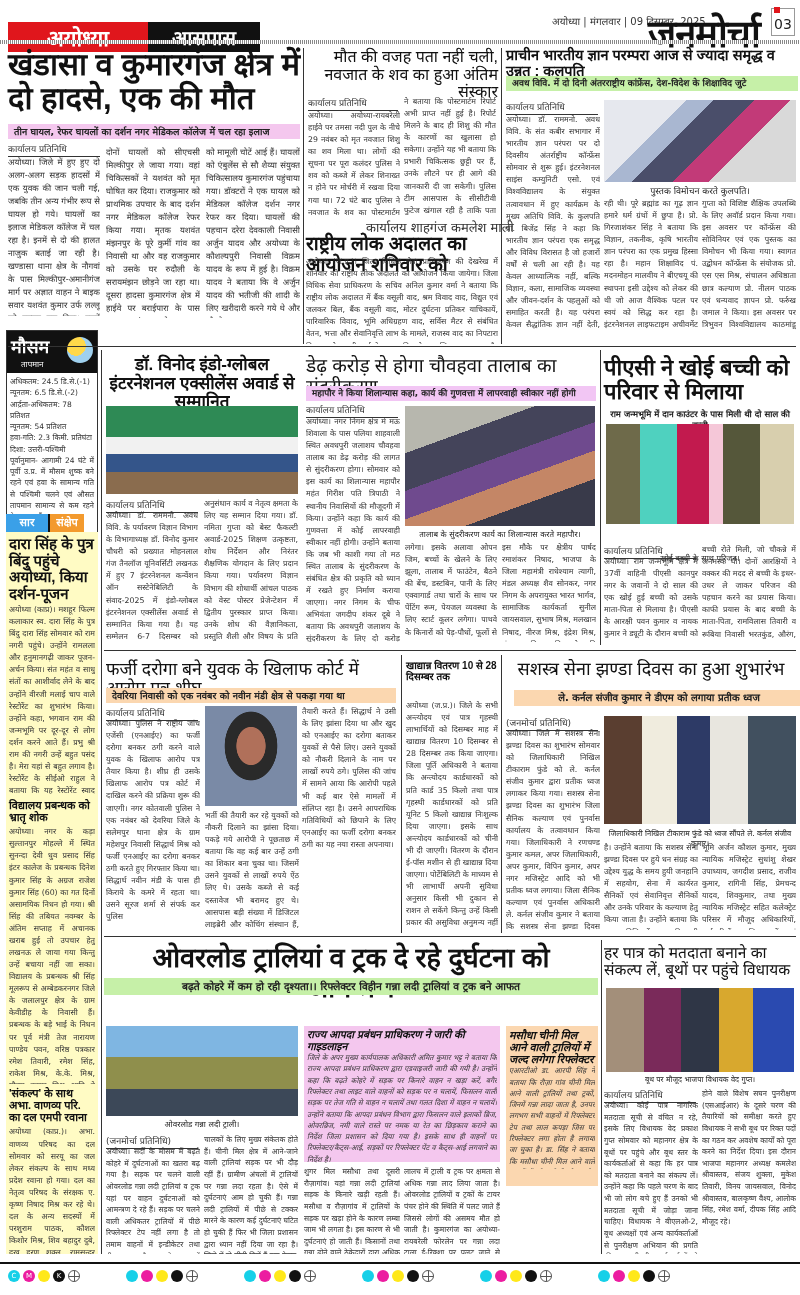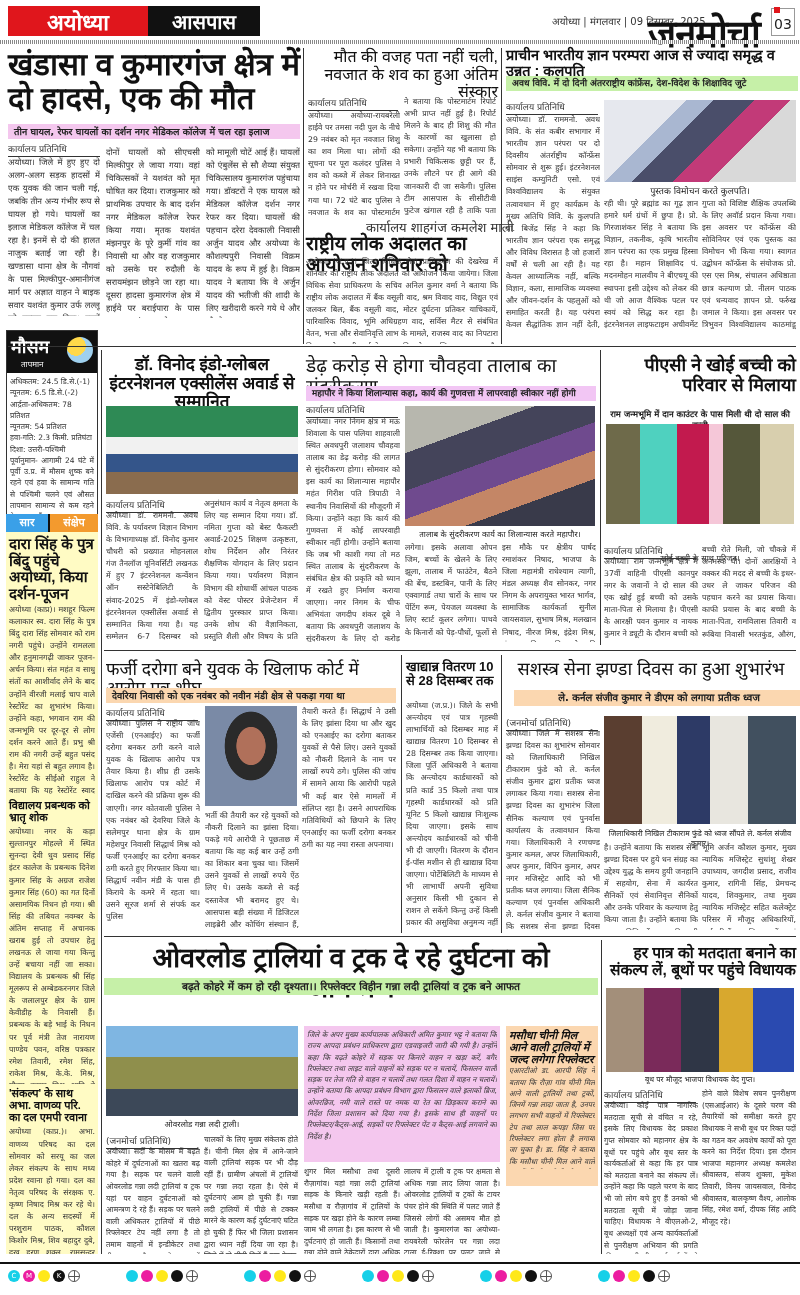--- a/index.html
+++ b/index.html
@@ -1,18 +1,18 @@
 <!DOCTYPE html>
 <html><head>
 <meta charset="utf-8">
 <style>
 *{box-sizing:border-box;margin:0;padding:0}
 body{width:800px;height:1295px;background:#fff;font-family:"DejaVu Sans",sans-serif;color:#222;position:relative;overflow:hidden}
 .abs{position:absolute}
-.tabs{left:8px;top:6px;height:42px;display:flex}
+.tabs{left:8px;top:22px;height:42px;display:flex}
 .tab-red{background:#e0161c;color:#fff;font-weight:bold;font-size:22px;width:140px;height:30px;display:flex;align-items:center;justify-content:center}
 .tab-black{background:#111;color:#fff;font-weight:bold;font-size:20px;width:112px;height:30px;display:flex;align-items:center;justify-content:center}
 .dateline{left:552px;top:14px;font-size:10px;color:#333}
 .masthead{left:648px;top:6px;font-size:38px;font-weight:bold;color:#111;letter-spacing:-1px;font-family:"DejaVu Serif",serif}
 .pageno{left:771px;top:8px;width:24px;height:28px;border:1px solid #999;font-size:14px;display:flex;align-items:flex-end;justify-content:center;padding-bottom:3px}
 .pageno:before{content:"";position:absolute;left:2px;top:-2px;width:6px;height:6px;background:#e0161c}
 .rule{left:0;top:40px;width:800px;height:4px;background:repeating-linear-gradient(90deg,#888 0 1px,#fff 1px 2px)}
 .vline{width:1px;background:#333}
 .hline{height:1px;background:#333}
 .h-big{font-weight:bold;color:#111;line-height:1.1;font-family:"Liberation Sans",sans-serif}
@@ -62,21 +62,21 @@
     <div>अधिकतम: 24.5 डि.से.(-1)</div>
     <div>न्यूनतम: 6.5 डि.से.(-2)</div>
     <div>आर्द्रता-अधिकतम: 78 प्रतिशत</div>
     <div>न्यूनतम: 54 प्रतिशत</div>
     <div>हवा-गति: 2.3 किमी. प्रतिघंटा</div>
     <div>दिशा: उत्तरी-पश्चिमी</div>
     <div style="text-align:justify;">पूर्वानुमान- आगामी 24 घंटे में पूर्वी उ.प्र. में मौसम शुष्क बने रहने एवं हवा के सामान्य गति से पश्चिमी चलने एवं औसत तापमान सामान्य से कम रहने के आसार हैं।</div>
   </div>
 </div>
 
-<div class="abs" style="left:6px;top:514px;width:92px;height:18px;display:flex;">
+<div class="abs" style="left:6px;top:514px;width:78px;height:18px;display:flex;">
   <div style="background:#3aa0e8;color:#fff;font-weight:bold;font-size:11px;width:42px;text-align:center;">सार</div>
   <div style="width:2px;background:#111;"></div>
   <div style="background:#f39a2e;color:#fff;font-weight:bold;font-size:11px;flex:1;text-align:center;">संक्षेप</div>
 </div>
 <div class="abs yellow" style="left:6px;top:532px;width:92px;height:722px;padding:2px 3px;overflow:hidden;">
   <div class="h-big" style="font-size:15px;margin:2px 0;">दारा सिंह के पुत्र बिंदु पहुंचे अयोध्या, किया दर्शन-पूजन</div>
   <div class="body" style="font-size:7.8px;height:192px;">अयोध्या (काप्र)। मशहूर फिल्म कलाकार स्व. दारा सिंह के पुत्र बिंदु दारा सिंह सोमवार को राम नगरी पहुंचे। उन्होंने रामलला और हनुमानगढ़ी जाकर पूजन-अर्चन किया। संत महंत व साधु संतों का आशीर्वाद लेने के बाद उन्होंने वीरजी मलाई चाप वाले रेस्टोरेंट का शुभारंभ किया। उन्होंने कहा, भगवान राम की जन्मभूमि पर दूर-दूर से लोग दर्शन करने आते हैं। प्रभु श्री राम की नगरी उन्हें बहुत पसंद है। मेरा यहां से बहुत लगाव है। रेस्टोरेंट के सीईओ राहुल ने बताया कि यह रेस्टोरेंट स्वाद और शुद्धता के लिए जाना जाता है। उनकी पसंद को देखते हुए इस शुद्ध शाकाहारी वीर जी मलाई चाप वाले रेस्टोरेंट का शुभारंभ अयोध्या में किया गया।</div>
   <div class="h-big" style="font-size:11px;margin:3px 0;">विद्यालय प्रबन्धक को भ्रातृ शोक</div>
   <div class="body" style="font-size:7.8px;height:258px;">अयोध्या। नगर के कड़ा सुल्तानपुर मोहल्ले में स्थित सुनन्दा देवी धुव प्रसाद सिंह इंटर कालेज के प्रबन्धक दिनेश कुमार सिंह के अग्रज राजेश कुमार सिंह (60) का गत दिनों असामयिक निधन हो गया। श्री सिंह की तबियत नवम्बर के अंतिम सप्ताह में अचानक खराब हुई तो उपचार हेतु लखनऊ ले जाया गया किन्तु उन्हें बचाया नहीं जा सका। विद्यालय के प्रबन्धक श्री सिंह मूलरूप से अम्बेडकरनगर जिले के जलालपुर क्षेत्र के ग्राम केवीडीह के निवासी हैं। प्रबन्धक के बड़े भाई के निधन पर पूर्व मंत्री तेज नारायण पाण्डेय पवन, वरिष्ठ पत्रकार रमेश तिवारी, रमेश सिंह, राकेश मिश्र, के.के. मिश्र, गौतम कुमार मिश्र आदि ने गहरा शोक जाहिर करते हुए दिवंगत आत्मा के शांति हेतु ईश्वर से प्रार्थना की है।</div>
   <div class="h-big" style="font-size:11px;margin:3px 0;">'संकल्प' के साथ अभा. वाणव्य परि. का दल एमपी रवाना</div>
@@ -109,66 +109,67 @@
 
 <div class="abs h-big" style="left:306px;top:356px;width:290px;font-size:19px;font-weight:normal;">डेढ़ करोड़ से होगा चौवहवा तालाब का सुंदरीकरण</div>
 <div class="abs sub lav" style="left:306px;top:386px;width:290px;font-size:8.8px;">महापौर ने किया शिलान्यास कहा, कार्य की गुणवत्ता में लापरवाही स्वीकार नहीं होगी</div>
 <div class="abs byline" style="left:306px;top:403px;width:92px;">कार्यालय प्रतिनिधि</div>
 <div class="abs body" style="left:306px;top:416px;width:94px;height:226px;font-size:7.8px;">अयोध्या। नगर निगम क्षेत्र में मऊ शिवाला के पास पलिया शाहवाली स्थित अवधपुरी जलाशय चौवहवा तालाब का डेढ़ करोड़ की लागत से सुंदरीकरण होगा। सोमवार को इस कार्य का शिलान्यास महापौर महंत गिरीश पति त्रिपाठी ने स्थानीय निवासियों की मौजूदगी में किया। उन्होंने कहा कि कार्य की गुणवत्ता में कोई लापरवाही स्वीकार नहीं होगी। उन्होंने बताया कि जब भी काशी गया तो मठ स्थित तालाब के सुंदरीकरण के संबंधित क्षेत्र की प्रकृति को ध्यान में रखते हुए निर्माण कराया जाएगा। नगर निगम के चीफ अभियंता जगदीप शंकर दूबे ने बताया कि अवधपुरी जलाशय के सुंदरीकरण के लिए दो करोड़ स्वीकृत हैं। तालाब का निर्माण कार्य पूरा होने के बाद इसमें पानी भरकर तालाब की खुदाई की जायेगी।</div>
 <div class="abs photo" style="left:405px;top:406px;width:190px;height:120px;background:linear-gradient(160deg,#b7b7ae 0 25%,#44445a 25% 45%,#6f4a8e 45% 60%,#c48666 60% 75%,#393a4a 75%);"></div>
 <div class="abs caption" style="left:405px;top:528px;width:190px;font-size:8px;">तालाब के सुंदरीकरण कार्य का शिलान्यास करते महापौर।</div>
 <div class="abs body" style="left:405px;top:542px;width:92px;height:100px;font-size:7.8px;">लगेगा। इसके अलावा ओपन जिम, बच्चों के खेलने के लिए झूला, तालाब में फाउंटेन, बैठने की बेंच, डस्टबिन, पानी के लिए एक्वागार्ड तथा चारों के साथ पर पेंटिंग रूम, पेयजल व्यवस्था के लिए स्टार्ट कूलर लगेगा। पाथवे के किनारों को पेड़-पौधों, फूलों से सजाया जाएगा।</div>
 <div class="abs body" style="left:502px;top:542px;width:94px;height:100px;font-size:7.8px;">इस मौके पर क्षेत्रीय पार्षद रमाशंकर निषाद, भाजपा के जिला महामंत्री राधेश्याम त्यागी, मंडल अध्यक्ष शैव सोनकर, नगर निगम के अपरायुक्त भारत भार्गव, सामाजिक कार्यकर्ता सुनील जायसवाल, सुभाष मिश्र, मलखान निषाद, नीरज मिश्र, इंद्रेश मिश्र, चंद्रभूषण मिश्र, अमित दुबे आदि मौजूद थे।</div>
 
-<div class="abs h-big" style="left:604px;top:356px;width:192px;font-size:18px;text-align:right;">पीएसी ने खोई बच्ची को परिवार से मिलाया</div>
+<div class="abs h-big" style="left:604px;top:356px;width:192px;font-size:22px;text-align:left;">पीएसी ने खोई बच्ची को परिवार से मिलाया</div>
 <div class="abs" style="left:604px;top:408px;width:192px;font-size:8.5px;font-weight:bold;text-align:center;">राम जन्मभूमि में दान काउंटर के पास मिली थी दो साल की बच्ची</div>
 <div class="abs photo" style="left:606px;top:424px;width:188px;height:100px;background:linear-gradient(90deg,#6e6a4a 0 18%,#4fd1bf 18% 38%,#c21a4e 38% 55%,#f5c7d8 55% 62%,#55573a 62% 82%,#d8cfae 82%);"></div>
 <div class="abs caption" style="left:606px;top:528px;width:188px;font-size:8px;margin-top:24px;">खोई बच्ची के साथ परिजन।</div>
 <div class="abs byline" style="left:604px;top:544px;width:92px;">कार्यालय प्रतिनिधि</div>
 <div class="abs body" style="left:604px;top:556px;width:94px;height:86px;font-size:7.8px;">अयोध्या। राम जन्मभूमि क्षेत्र में 37वीं वाहिनी पीएसी कानपुर नगर के जवानों ने दो साल की एक खोई हुई बच्ची को उसके माता-पिता से मिलाया है। पीएसी के आरक्षी पवन कुमार व नायक कुमार ने ड्यूटी के दौरान बच्ची को खुंडा। दोनों दान काउंटर के पास गाल पर थे। इसी दौरान उन्हें</div>
 <div class="abs body" style="left:702px;top:544px;width:94px;height:98px;font-size:7.8px;">बच्ची रोते मिली, जो चौकन्ने में अनमस्क थी। दोनों आरक्षियों ने वक्कर की मदद से बच्ची के इधर-उधर ले जाकर परिजन की पहचान करने का प्रयास किया। काफी प्रयास के बाद बच्ची के माता-पिता, रामविलास तिवारी व रूबिया निवासी भरतकुंड, औरंग, बहराइच मिले। पुलिस ने पहचान के बाद बच्ची को उन्हें सुरक्षित सौंप दिया गया।</div>
 
 <div class="abs h-big" style="left:106px;top:660px;width:290px;font-size:17.5px;font-weight:normal;">फर्जी दरोगा बने युवक के खिलाफ कोर्ट में आरोप पत्र शीघ्र</div>
 <div class="abs sub peach" style="left:106px;top:688px;width:290px;font-size:9.5px;">देवरिया निवासी को एक नवंबर को नवीन मंडी क्षेत्र से पकड़ा गया था</div>
 <div class="abs byline" style="left:106px;top:706px;width:92px;">कार्यालय प्रतिनिधि</div>
 <div class="abs body" style="left:106px;top:718px;width:94px;height:212px;font-size:7.8px;">अयोध्या। पुलिस ने राष्ट्रीय जांच एजेंसी (एनआईए) का फर्जी दरोगा बनकर ठगी करने वाले युवक के खिलाफ आरोप पत्र तैयार किया है। शीघ्र ही उसके खिलाफ आरोप पत्र कोर्ट में दाखिल करने की प्रक्रिया शुरू की जाएगी। नगर कोतवाली पुलिस ने एक नवंबर को देवरिया जिले के सलेमपुर थाना क्षेत्र के ग्राम महेशपुर निवासी सिद्धार्थ मिश्र को फर्जी एनआईए का दरोगा बनकर ठगी करते हुए गिरफ्तार किया था। सिद्धार्थ नवीन मंडी के पास ही किराये के कमरे में रहता था। उसने सूरज शर्मा से संपर्क कर पुलिस</div>
 <div class="abs photo" style="left:205px;top:706px;width:92px;height:100px;background:radial-gradient(ellipse at 50% 40%,#b0705a 0 22%,#2a2a2a 23% 40%,#7a8aa6 41% 100%);"></div>
 <div class="abs body" style="left:205px;top:810px;width:94px;height:120px;font-size:7.8px;">भर्ती की तैयारी कर रहे युवकों को नौकरी दिलाने का झांसा दिया। पकड़े गये आरोपी ने पूछताछ में बताया कि वह कई बार उन्हें ठगी का शिकार बना चुका था। जिसमें उसने युवकों से लाखों रुपये ऐंठ लिए थे। उसके कब्जे से कई दस्तावेज भी बरामद हुए थे। आसपास बड़ी संख्या में डिजिटल लाइब्रेरी और कोचिंग संस्थान हैं, जहां छात्र प्रतियोगी परीक्षाओं की</div>
 <div class="abs body" style="left:302px;top:706px;width:94px;height:224px;font-size:7.8px;">तैयारी करते हैं। सिद्धार्थ ने उसी के लिए झांसा दिया था और खुद को एनआईए का दरोगा बताकर युवकों से पैसे लिए। उसने युवकों को नौकरी दिलाने के नाम पर लाखों रुपये ठगे। पुलिस की जांच में सामने आया कि आरोपी पहले भी कई बार ऐसे मामलों में संलिप्त रहा है। उसने आपराधिक गतिविधियों को छिपाने के लिए एनआईए का फर्जी दरोगा बनकर ठगी का यह नया रास्ता अपनाया।</div>
 
-<div class="abs h-big" style="left:406px;top:660px;width:92px;font-size:13px;">खाद्यान्न वितरण 10 से 28 दिसम्बर तक</div>
+<div class="abs h-big" style="left:406px;top:660px;width:92px;font-size:10px;">खाद्यान्न वितरण 10 से 28 दिसम्बर तक</div>
 <div class="abs body" style="left:406px;top:700px;width:92px;height:230px;font-size:7.8px;">अयोध्या (ज.प्र.)। जिले के सभी अन्त्योदय एवं पात्र गृहस्थी लाभार्थियों को दिसम्बर माह में खाद्यान्न वितरण 10 दिसम्बर से 28 दिसम्बर तक किया जाएगा। जिला पूर्ति अधिकारी ने बताया कि अन्त्योदय कार्डधारकों को प्रति कार्ड 35 किलो तथा पात्र गृहस्थी कार्डधारकों को प्रति यूनिट 5 किलो खाद्यान्न निःशुल्क दिया जाएगा। इसके साथ अन्त्योदय कार्डधारकों को चीनी भी दी जाएगी। वितरण के दौरान ई-पॉस मशीन से ही खाद्यान्न दिया जाएगा। पोर्टेबिलिटी के माध्यम से भी लाभार्थी अपनी सुविधा अनुसार किसी भी दुकान से राशन ले सकेंगे किन्तु उन्हें किसी प्रकार की असुविधा अनुमन्य नहीं होगी। लाभार्थी अपनी मूल दुकान से ही चीनी प्राप्त कर सकेंगे।</div>
 
 <div class="abs h-big" style="left:506px;top:660px;width:290px;font-size:18px;font-weight:normal;text-align:center;">सशस्त्र सेना झण्डा दिवस का हुआ शुभारंभ</div>
 <div class="abs sub peach" style="left:514px;top:690px;width:290px;font-size:10px;text-align:center;">ले. कर्नल संजीव कुमार ने डीएम को लगाया प्रतीक ध्वज</div>
 <div class="abs byline" style="left:506px;top:716px;width:92px;">(जनमोर्चा प्रतिनिधि)</div>
 <div class="abs body" style="left:506px;top:728px;width:94px;height:202px;font-size:7.8px;">अयोध्या। जिले में सशस्त्र सेना झण्डा दिवस का शुभारंभ सोमवार को जिलाधिकारी निखिल टीकाराम फुंडे को ले. कर्नल संजीव कुमार द्वारा प्रतीक ध्वज लगाकर किया गया। सशस्त्र सेना झण्डा दिवस का शुभारंभ जिला सैनिक कल्याण एवं पुनर्वास कार्यालय के तत्वावधान किया गया। जिलाधिकारी ने रणचण्ड कुमार कमल, अपर जिलाधिकारी, अपर कुमार, विपिन कुमार, अपर नगर मजिस्ट्रेट आदि को भी प्रतीक ध्वज लगाया। जिला सैनिक कल्याण एवं पुनर्वास अधिकारी ले. कर्नल संजीव कुमार ने बताया कि सशस्त्र सेना झण्डा दिवस प्रतिवर्ष सात दिसम्बर को मनाया जाता</div>
 <div class="abs photo" style="left:604px;top:716px;width:192px;height:108px;background:linear-gradient(90deg,#5a3e30 0 20%,#f0ecde 20% 38%,#2d3a66 38% 55%,#e8e6df 55% 75%,#41505f 75%);"></div>
 <div class="abs caption" style="left:604px;top:828px;width:192px;font-size:7.5px;">जिलाधिकारी निखिल टीकाराम फुंडे को ध्वज सौंपते ले. कर्नल संजीव कुमार।</div>
 <div class="abs body" style="left:604px;top:842px;width:94px;height:88px;font-size:7.8px;">है। उन्होंने बताया कि सशस्त्र सेना झण्डा दिवस पर हुये धन संग्रह का उद्देश्य युद्ध के समय हुयी जनहानि में सहयोग, सेना में कार्यरत सैनिकों एवं सेवानिवृत्त सैनिकों और उनके परिवार के कल्याण हेतु किया जाता है। उन्होंने बताया कि झण्डा निधि में दान की गयी धनराशि पूर्णतया आयकर से मुक्त है। इस अवसर पर जिलाधिकारी कार्यालय में कौशल कुमार, सुधांशु शेखर उपाध्याय, अपर जिलाधिकारी</div>
 <div class="abs body" style="left:702px;top:842px;width:94px;height:88px;font-size:7.8px;">भूमि अर्जन कौशल कुमार, मुख्य न्यायिक मजिस्ट्रेट सुधांशु शेखर उपाध्याय, जगदीश प्रसाद, राजीव कुमार, रागिनी सिंह, प्रेमचन्द यादव, शिवकुमार, तथा मुख्य न्यायिक मजिस्ट्रेट सहित कलेक्ट्रेट परिसर में मौजूद अधिकारियों, कर्मचारियों, अधिवक्ताओं एवं पुलिस कर्मियों तथा आम नागरिकों को प्रतीक ध्वज भेंट किया गया। साथ ही सभी ने झण्डा निधि में स्वेच्छा पूर्वक अंशदान किया।</div>
 
 <div class="abs h-big" style="left:106px;top:944px;width:490px;font-size:27px;text-align:center;">ओवरलोड ट्रालियां व ट्रक दे रहे दुर्घटना को आमन्त्रण</div>
 <div class="abs sub green" style="left:104px;top:978px;width:494px;font-size:10.5px;text-align:center;">बढ़ते कोहरे में कम हो रही दृश्यता।। रिफ्लेक्टर विहीन गन्ना लदी ट्रालियां व ट्रक बने आफत</div>
 <div class="abs photo" style="left:106px;top:1026px;width:192px;height:90px;background:linear-gradient(180deg,#7fb6e2 0 35%,#8f8f4c 35% 70%,#3c4858 70%);"></div>
 <div class="abs caption" style="left:106px;top:1118px;width:192px;font-size:8px;">ओवरलोड गन्ना लदी ट्राली।</div>
 <div class="abs byline" style="left:106px;top:1134px;width:92px;">(जनमोर्चा प्रतिनिधि)</div>
 <div class="abs body" style="left:106px;top:1146px;width:94px;height:108px;font-size:7.5px;">अयोध्या। सर्दी के मौसम में बढ़ते कोहरे में दुर्घटनाओं का खतरा बढ़ गया है। सड़क पर चलने वाली ओवरलोड गन्ना लदी ट्रालियां व ट्रक यहां पर वाहन दुर्घटनाओं को आमन्त्रण दे रहे हैं। सड़क पर चलने वाली अधिकतर ट्रालियों में पीछे रिफ्लेक्टर टेप नहीं लगा है तो तमाम वाहनों में इन्डीकेटर तथा डीपर गायब है। रात के समय में इन्डीकेटर तथा डीपर अन्य वाहन</div>
 <div class="abs body" style="left:204px;top:1134px;width:94px;height:120px;font-size:7.5px;">चालकों के लिए मुख्य संकेतक होते हैं। चीनी मिल क्षेत्र में आने-जाने वाली ट्रालियां सड़क पर भी दौड़ रहीं हैं। ग्रामीण अंचलों में ट्रालियों पर गन्ना लदा रहता है। ऐसे में दुर्घटनाएं आम हो चुकी हैं। गन्ना लदी ट्रालियों में पीछे से टक्कर मारने के कारण कई दुर्घटनाएं घटित हो चुकी हैं फिर भी जिला प्रशासन द्वारा ध्यान नहीं दिया जा रहा है। जिले में दो चीनी मिलें हैं एक केएम</div>
 <div class="abs pink" style="left:304px;top:1026px;width:196px;height:136px;padding:3px;">
+  <div class="h-big" style="font-size:10.5px;font-style:italic;">राज्य आपदा प्रबंधन प्राधिकरण ने जारी की गाइडलाइन</div>
   <div class="body" style="font-size:7.3px;font-style:italic;height:112px;">जिले के अपर मुख्य कार्यपालक अधिकारी अमित कुमार भट्ट ने बताया कि राज्य आपदा प्रबंधन प्राधिकरण द्वारा एडवाइजरी जारी की गयी है। उन्होंने कहा कि बढ़ते कोहरे में सड़क पर किनारे वाहन न खड़ा करें, बगैर रिफ्लेक्टर तथा लाइट वाले वाहनों को सड़क पर न चलायें, फिसलन वाली सड़क पर तेज गति से वाहन न चलायें तथा गलत दिशा में वाहन न चलायें। उन्होंने बताया कि आपदा प्रबंधन विभाग द्वारा फिसलन वाले इलाकों ब्रिज, ओवरब्रिज, नमी वाले रास्ते पर नमक या रेत का छिड़काव कराने का निर्देश जिला प्रशासन को दिया गया है। इसके साथ ही वाहनों पर रिफ्लेक्टर/कैट्स-आई, सड़कों पर रिफ्लेक्टर पेंट व कैट्स-आई लगवाने का निर्देश है।</div>
 </div>
 <div class="abs body" style="left:304px;top:1166px;width:96px;height:88px;font-size:7.5px;">शुगर मिल मसौधा तथा दूसरी रौज़ागांव। यहां गन्ना लदी ट्रालियां सड़क के किनारे खड़ी रहती हैं। मसौधा व रौज़ागांव में ट्रालियों के सड़क पर खड़ा होने के कारण लम्बा जाम भी लगता है। इस कारण से भी दुर्घटनाएं हो जाती हैं। किसानों तथा गन्ना ढोने वाले ठेकेदारों द्वारा अधिक से अधिक गन्ना एक बार में ले जाने के</div>
 <div class="abs body" style="left:404px;top:1166px;width:96px;height:88px;font-size:7.5px;">लालच में ट्राली व ट्रक पर क्षमता से अधिक गन्ना लाद लिया जाता है। ओवरलोड ट्रालियों व ट्रकों के टायर पंचर होने की स्थिति में पलट जाते हैं जिससे लोगों की असमय मौत हो जाती है। कुमारगंज का अयोध्या-रायबरेली फोरलेन पर गन्ना लदा ट्राला ई-रिक्शा पर पलट जाने से हादसे में दंपति की मौत हो गयी थी। मृतकों की पहचान अंबेडकर नगर जिले के अहिरौली थाना क्षेत्र के भगवानदीन (70) व उनकी पत्नी सोनादेवी (65) के रूप में हुई थी। गन्ना की ओवर लोडिंग पर जिला प्रशासन रोक नहीं लगा पा रहा है।</div>
 <div class="abs peach" style="left:506px;top:1026px;width:92px;height:160px;padding:3px;">
   <div class="h-big" style="font-size:11px;font-style:italic;">मसौधा चीनी मिल आने वाली ट्रालियों में जल्द लगेगा रिफ्लेक्टर</div>
   <div class="body" style="font-size:7.3px;font-style:italic;height:104px;">एआरटीओ डा. आरपी सिंह ने बताया कि रौज़ा गांव चीनी मिल आने वाली ट्रालियों तथा ट्रकों, जिनमें गन्ना लादा जाता है, उनपर लगभग सभी वाहनों में रिफ्लेक्टर टेप तथा लाल कपड़ा जिस पर रिफ्लेक्टर लगा होता है लगाया जा चुका है। डा. सिंह ने बताया कि मसौधा चीनी मिल आने वाले वाहनों में शीघ्र ही रिफ्लेक्टर टेप लगाने का काम किया जायेगा।</div>
 </div>
 
-<div class="abs h-big" style="left:604px;top:944px;width:192px;font-size:15.5px;font-weight:bold;text-align:right;">हर पात्र को मतदाता बनाने का संकल्प लें, बूथों पर पहुंचे विधायक</div>
+<div class="abs h-big" style="left:604px;top:944px;width:192px;font-size:15.5px;font-weight:normal;">हर पात्र को मतदाता बनाने का संकल्प लें, बूथों पर पहुंचे विधायक</div>
 <div class="abs photo" style="left:606px;top:988px;width:188px;height:84px;background:linear-gradient(90deg,#a38f7a 0 20%,#7a2a5a 20% 40%,#2f3646 40% 60%,#d8a82e 60% 78%,#2a4ab0 78%);"></div>
 <div class="abs caption" style="left:606px;top:1074px;width:188px;font-size:7.5px;">बूथ पर मौजूद भाजपा विधायक वेद गुप्त।</div>
 <div class="abs byline" style="left:604px;top:1088px;width:92px;">कार्यालय प्रतिनिधि</div>
 <div class="abs body" style="left:604px;top:1100px;width:94px;height:154px;font-size:7.5px;">अयोध्या। कोई पात्र नागरिक मतदाता सूची से वंचित न रहे, इसके लिए विधायक वेद प्रकाश गुप्त सोमवार को महानगर क्षेत्र के बूथों पर पहुंचे और बूथ स्तर के कार्यकर्ताओं से कहा कि हर पात्र को मतदाता बनाने का संकल्प लें। उन्होंने कहा कि पहले चरण के बाद भी जो लोग बचे हुए हैं उनको भी मतदाता सूची में जोड़ा जाना चाहिए। विधायक ने बीएलओ-2, बूथ अध्यक्षों एवं अन्य कार्यकर्ताओं से पुनरीक्षण अभियान की प्रगति की जानकारी ली। कार्यकर्ताओं को घर-घर जाकर वोटरों को जागरूक करने के निर्देश दिये। 16 दिसम्बर से प्रारम्भ</div>
 <div class="abs body" style="left:702px;top:1088px;width:94px;height:166px;font-size:7.5px;">होने वाले विशेष सघन पुनरीक्षण (एसआईआर) के दूसरे चरण की तैयारियों को समीक्षा करते हुए विधायक ने सभी बूथ पर रिक्त पदों का गठन कर अवशेष कार्यों को पूरा करने का निर्देश दिया। इस दौरान भाजपा महानगर अध्यक्ष कमलेश श्रीवास्तव, संजय शुक्ला, मुकेश तिवारी, विनय जायसवाल, विनोद श्रीवास्तव, बालकृष्ण वैश्य, आलोक सिंह, रमेश वर्मा, दीपक सिंह आदि मौजूद रहे।</div>
 
 <div class="abs vline" style="left:303px;top:48px;height:296px;"></div>
 <div class="abs vline" style="left:501px;top:48px;height:296px;"></div>
 <div class="abs vline" style="left:101px;top:350px;height:904px;"></div>
 <div class="abs vline" style="left:600px;top:350px;height:295px;"></div>

